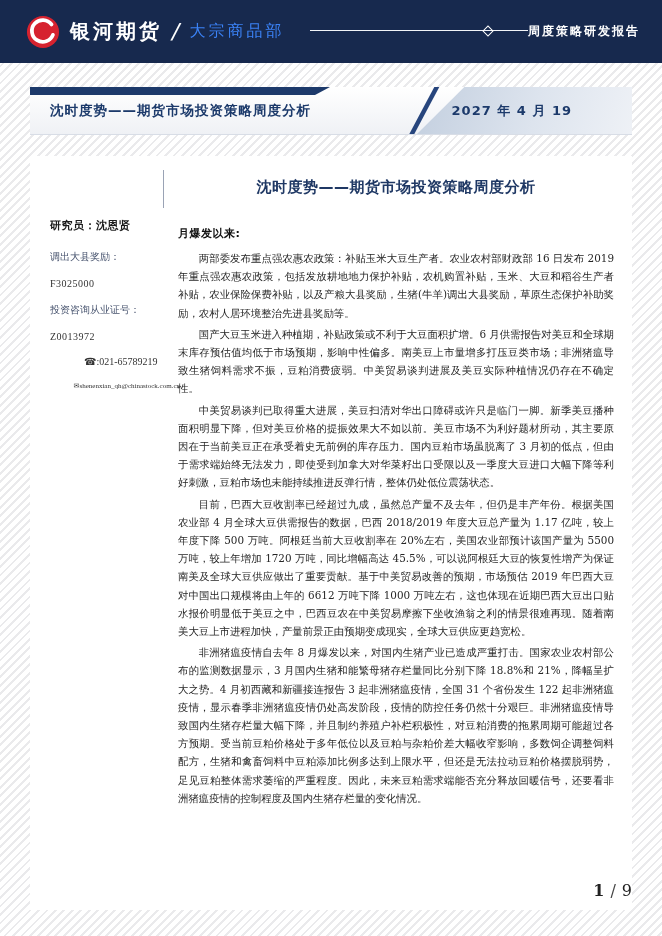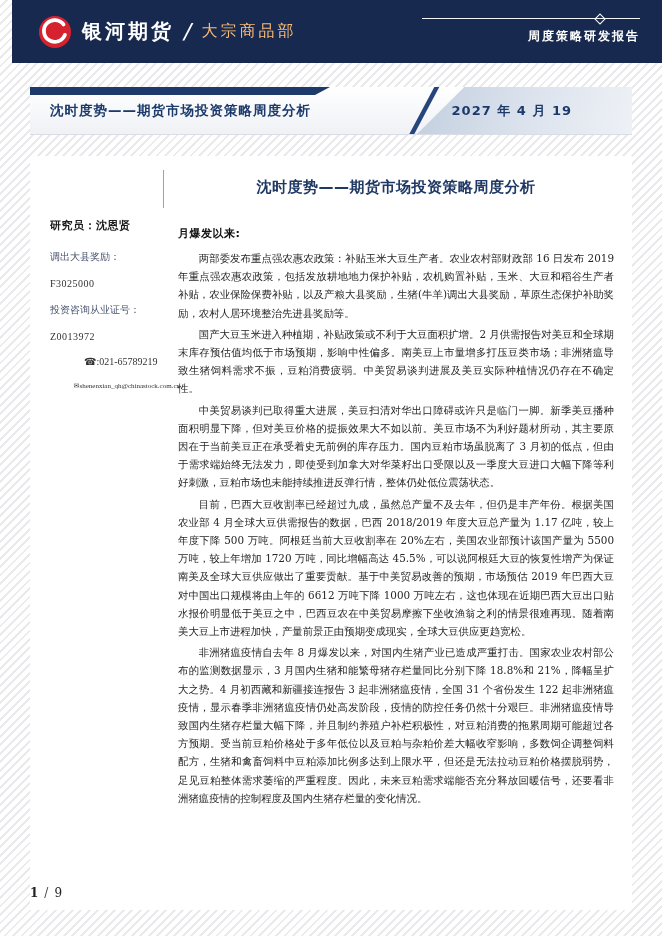--- a/index.html
+++ b/index.html
@@ -4,31 +4,31 @@
 <style>
   html,body{margin:0;padding:0;}
   body{width:662px;height:936px;overflow:hidden;}
   .page{
     position:relative;width:662px;height:936px;overflow:hidden;
     font-family:"DejaVu Serif", serif;
     background:repeating-linear-gradient(135deg,#ffffff 0px,#ffffff 4px,#eaeaec 4px,#eaeaec 6px);
   }
   
   .masthead{
-    position:absolute;top:0;left:12px;right:0;height:63px;background:#17294e;
+    position:absolute;top:0;left:0;right:0;height:63px;background:#17294e;
     display:flex;align-items:center;justify-content:space-between;
     padding:0 22px 0 26px;box-sizing:border-box;
     font-family:"DejaVu Sans", sans-serif;
   }
   .brand{display:flex;align-items:center;}
   .logo{width:34px;height:34px;display:block;}
   .brand-name{color:#fff;font-size:20px;font-weight:bold;letter-spacing:3px;margin-left:10px;}
   .brand-sep{color:#fff;font-size:22px;font-style:italic;margin:0 10px;font-weight:normal;}
-  .brand-dept{color:#fdba74;font-size:16px;letter-spacing:3px;}
-  .mast-right{display:flex;flex-direction:column;align-items:flex-end;justify-content:space-between;}
+  .brand-dept{color:#3b82f6;font-size:16px;letter-spacing:3px;}
+  .mast-right{display:flex;flex-direction:row;align-items:flex-end;justify-content:space-between;}
   .mast-line{position:relative;width:218px;height:1px;background:#f2f4f8;margin-bottom:9px;}
   .mast-diamond{position:absolute;right:36px;top:-3.5px;width:6px;height:6px;border:1px solid #fff;transform:rotate(45deg);background:transparent;}
   .mast-text{color:#fff;font-size:12px;letter-spacing:2px;font-weight:bold;}
   
   .banner{
     position:absolute;left:30px;top:87px;width:602px;height:47px;
     background:linear-gradient(180deg,#ffffff 0%,#eff1f5 100%);
     overflow:hidden;border-bottom:1px solid #d8dde6;
   }
   .banner-wedge{position:absolute;top:0;left:0;width:300px;height:8px;background:#1d3a6b;
@@ -56,21 +56,21 @@
   .side-value{font-size:10px;color:#333333;margin-bottom:14px;letter-spacing:0.5px;}
   .side-phone{font-size:10px;color:#333333;margin-bottom:15px;margin-left:34px;}
   .side-email{font-size:7px;color:#333333;white-space:nowrap;text-align:right;}
   
   .body-col{position:absolute;left:148px;top:70px;width:436px;color:#262626;}
   .section-heading{font-weight:bold;font-size:11px;color:#111111;margin:0 0 8px 0;
     letter-spacing:0.5px;font-family:"DejaVu Sans", sans-serif;}
   .body-col p{margin:0 0 3px 0;font-size:10.4px;line-height:18.2px;text-align:justify;text-indent:2em;}
   .conclusion{font-weight:bold;color:#0d0d0d;}
   
-  .page-footer{position:absolute;left:0;right:0;bottom:10px;text-align:left;font-size:12px;color:#222222;}
+  .page-footer{position:absolute;left:0;right:0;bottom:10px;text-align:right;font-size:16px;color:#222222;}
   .pf-num{font-weight:bold;margin-right:6px;}
   .pf-sep{margin-right:6px;color:#444444;}
 </style>
 </head>
 <body>
 
 <div class="page">
 
   <header class="masthead">
     <div class="brand">
@@ -114,21 +114,21 @@
         <span>☎:</span><span>021-65789219</span>
       </div>
       <div class="side-email">
         <span>✉</span><span>shenenxian_qh@chinastock.com.cn</span>
       </div>
     </aside>
 
     <section class="body-col">
       <div class="section-heading">月爆发以来:</div>
       <p>两部委发布重点强农惠农政策：补贴玉米大豆生产者。农业农村部财政部 16 日发布 2019 年重点强农惠农政策，包括发放耕地地力保护补贴，农机购置补贴，玉米、大豆和稻谷生产者补贴，农业保险保费补贴，以及产粮大县奖励，生猪(牛羊)调出大县奖励，草原生态保护补助奖励，农村人居环境整治先进县奖励等。</p>
-      <p>国产大豆玉米进入种植期，补贴政策或不利于大豆面积扩增。2 月供需报告对美豆和全球期末库存预估值均低于市场预期，影响中性偏多。南美豆上市量增多打压豆类市场；非洲猪瘟导致生猪饲料需求不振，豆粕消费疲弱。中美贸易谈判进展及美豆实际种植情况仍存在不确定性。</p>
+      <p>国产大豆玉米进入种植期，补贴政策或不利于大豆面积扩增。6 月供需报告对美豆和全球期末库存预估值均低于市场预期，影响中性偏多。南美豆上市量增多打压豆类市场；非洲猪瘟导致生猪饲料需求不振，豆粕消费疲弱。中美贸易谈判进展及美豆实际种植情况仍存在不确定性。</p>
       <p>中美贸易谈判已取得重大进展，美豆扫清对华出口障碍或许只是临门一脚。新季美豆播种面积明显下降，但对美豆价格的提振效果大不如以前。美豆市场不为利好题材所动，其主要原因在于当前美豆正在承受着史无前例的库存压力。国内豆粕市场虽脱离了 3 月初的低点，但由于需求端始终无法发力，即使受到加拿大对华菜籽出口受限以及一季度大豆进口大幅下降等利好刺激，豆粕市场也未能持续推进反弹行情，整体仍处低位震荡状态。</p>
       <p>目前，巴西大豆收割率已经超过九成，虽然总产量不及去年，但仍是丰产年份。根据美国农业部 4 月全球大豆供需报告的数据，巴西 2018/2019 年度大豆总产量为 1.17 亿吨，较上年度下降 500 万吨。阿根廷当前大豆收割率在 20%左右，美国农业部预计该国产量为 5500 万吨，较上年增加 1720 万吨，同比增幅高达 45.5%，可以说阿根廷大豆的恢复性增产为保证南美及全球大豆供应做出了重要贡献。基于中美贸易改善的预期，市场预估 2019 年巴西大豆对中国出口规模将由上年的 6612 万吨下降 1000 万吨左右，这也体现在近期巴西大豆出口贴水报价明显低于美豆之中，巴西豆农在中美贸易摩擦下坐收渔翁之利的情景很难再现。随着南美大豆上市进程加快，产量前景正由预期变成现实，全球大豆供应更趋宽松。</p>
       <p>非洲猪瘟疫情自去年 8 月爆发以来，对国内生猪产业已造成严重打击。国家农业农村部公布的监测数据显示，3 月国内生猪和能繁母猪存栏量同比分别下降 18.8%和 21%，降幅呈扩大之势。4 月初西藏和新疆接连报告 3 起非洲猪瘟疫情，全国 31 个省份发生 122 起非洲猪瘟疫情，显示春季非洲猪瘟疫情仍处高发阶段，疫情的防控任务仍然十分艰巨。非洲猪瘟疫情导致国内生猪存栏量大幅下降，并且制约养殖户补栏积极性，对豆粕消费的拖累周期可能超过各方预期。受当前豆粕价格处于多年低位以及豆粕与杂粕价差大幅收窄影响，多数饲企调整饲料配方，生猪和禽畜饲料中豆粕添加比例多达到上限水平，但还是无法拉动豆粕价格摆脱弱势，足见豆粕整体需求萎缩的严重程度。因此，未来豆粕需求端能否充分释放回暖信号，还要看非洲猪瘟疫情的控制程度及国内生猪存栏量的变化情况。</p>
     </section>
 
     <footer class="page-footer">
       <span class="pf-num">1</span><span class="pf-sep">/</span><span class="pf-total">9</span>
     </footer>
   </main>
 

